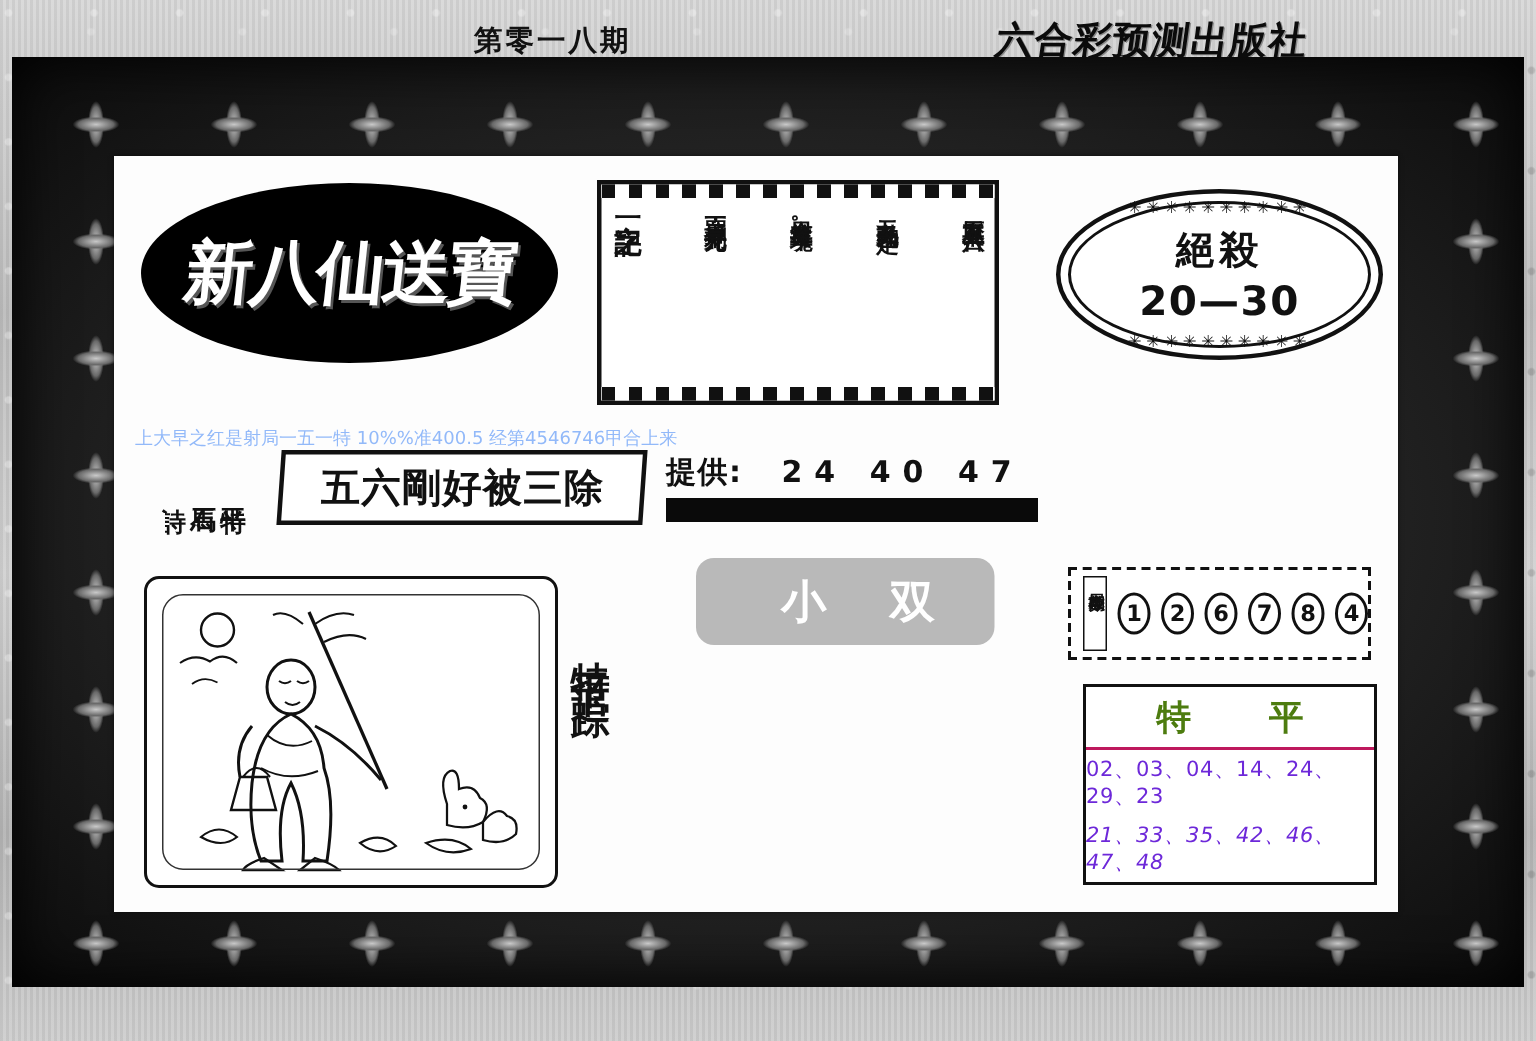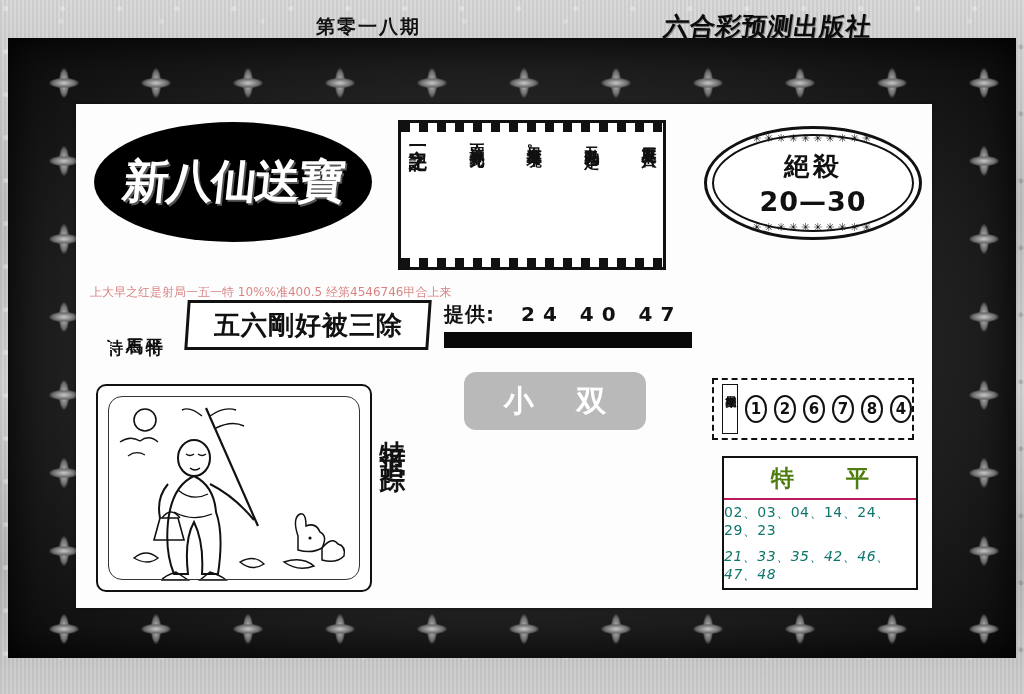--- a/index.html
+++ b/index.html
@@ -118,21 +118,21 @@
     pointer-events:none;
   }
   .jue-stars span{display:block;width:100%;text-align:center;}
   .jue-stars .top{position:absolute;top:3px;}
   .jue-stars .bot{position:absolute;bottom:3px;}
   .jue-label{font-size:26px;font-weight:bold;color:#111;letter-spacing:3px;}
   .jue-nums{font-size:27px;font-weight:bold;color:#111;letter-spacing:1px;margin-top:2px;}
   
   .faint-line{
     position:absolute;left:14px;top:180px;width:560px;height:14px;
-    color:#b91c1c;font-size:12px;overflow:hidden;white-space:nowrap;
+    color:#3b82f6;font-size:12px;overflow:hidden;white-space:nowrap;
     opacity:.55;
   }
   
   .horse-label{
     position:absolute;left:14px;top:190px;width:88px;height:62px;
     display:flex;justify-content:center;align-items:center;gap:2px;
   }
   .horse-label .vcol{
     writing-mode:vertical-rl;text-orientation:upright;
     font-size:17px;font-weight:bold;color:#111;line-height:1.05;
@@ -158,21 +158,21 @@
   }
   .supply-label{font-size:20px;font-weight:bold;color:#111;letter-spacing:1px;}
   .supply-nums{font-size:20px;font-weight:bold;color:#111;letter-spacing:8px;}
   .black-bar{
     position:absolute;left:368px;top:228px;width:248px;height:16px;background:#0a0a0a;
   }
   
   .result-pill{
     position:absolute;left:388px;top:268px;width:182px;height:58px;
     background:#b9b9b9;border-radius:12px;
-    display:flex;align-items:center;justify-content:center;
+    display:flex;align-items:center;justify-content:center;padding-left:17px;
   }
   .result-pill .t{font-size:30px;font-weight:bold;color:#fff;letter-spacing:16px;text-indent:16px;}
   
   .pic-frame{
     position:absolute;left:20px;top:280px;width:272px;height:204px;
     border:2px solid #111;border-radius:10px;background:#fff;
     overflow:hidden;
   }
   .pic-inner{
     position:absolute;left:10px;top:10px;width:250px;height:182px;
@@ -205,21 +205,21 @@
     position:absolute;left:646px;top:352px;width:192px;height:130px;
     border:2px solid #111;background:#fff;
   }
   .num-head{
     height:40px;display:flex;align-items:center;justify-content:center;
     border-bottom:2px solid #be185d;
     font-size:23px;font-weight:bold;letter-spacing:22px;text-indent:22px;color:#4d7c0f;
   }
   .num-row{
     height:44px;display:flex;align-items:center;justify-content:center;
-    font-size:14px;color:#0f766e;letter-spacing:.5px;
+    font-size:14px;color:#6d28d9;letter-spacing:.5px;
   }
   .num-row + .num-row{border-top:0;font-style:italic;}
 </style>
 </head>
 <body>
 
 <div id="page">
   <div class="noise"></div>
 
   <div class="issue-title">第零一八期</div>

